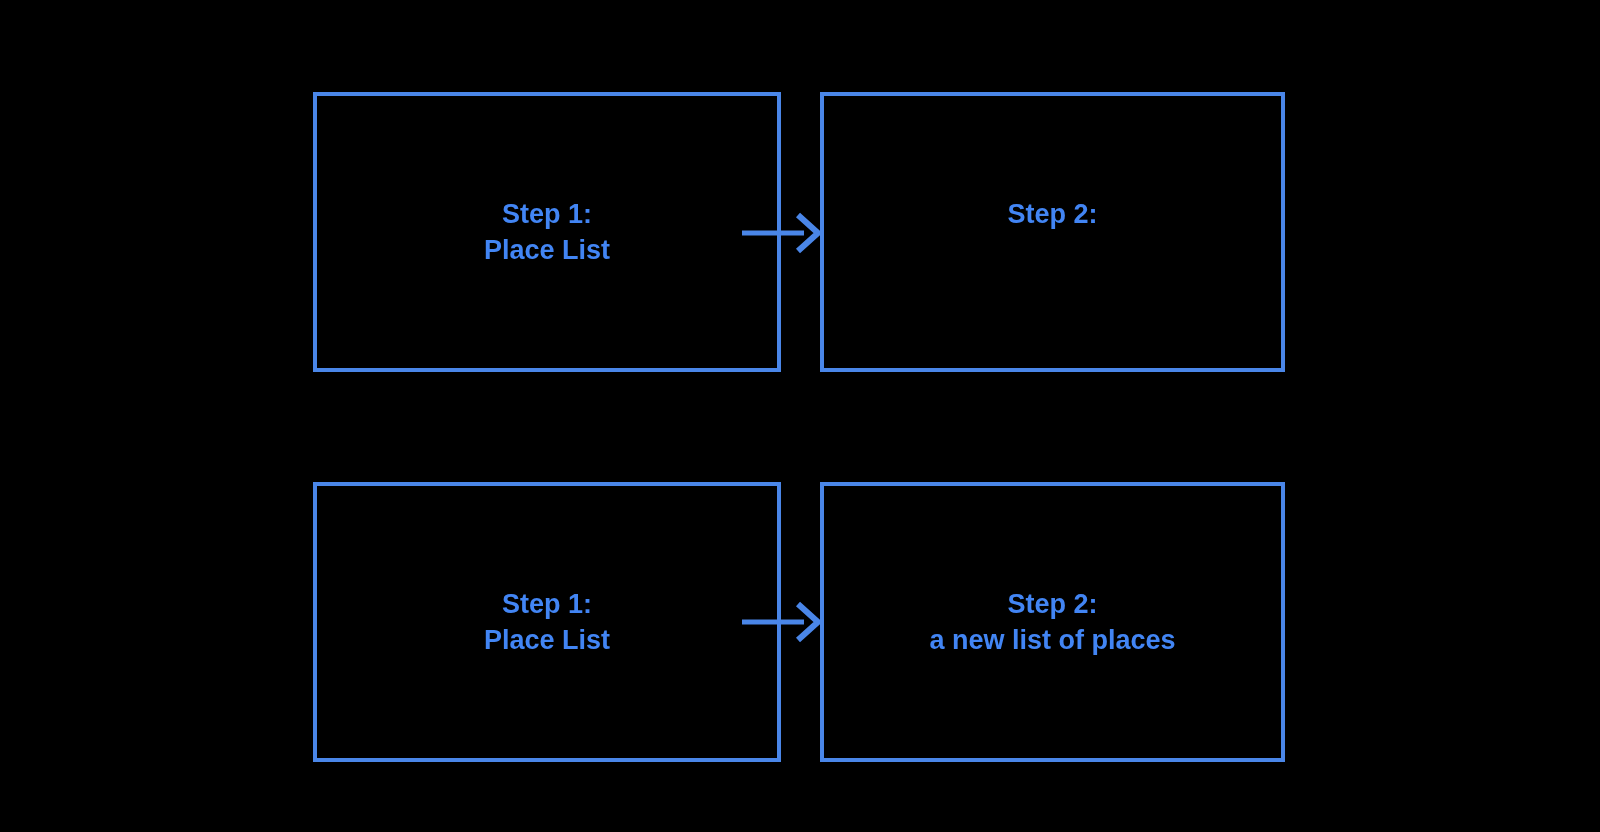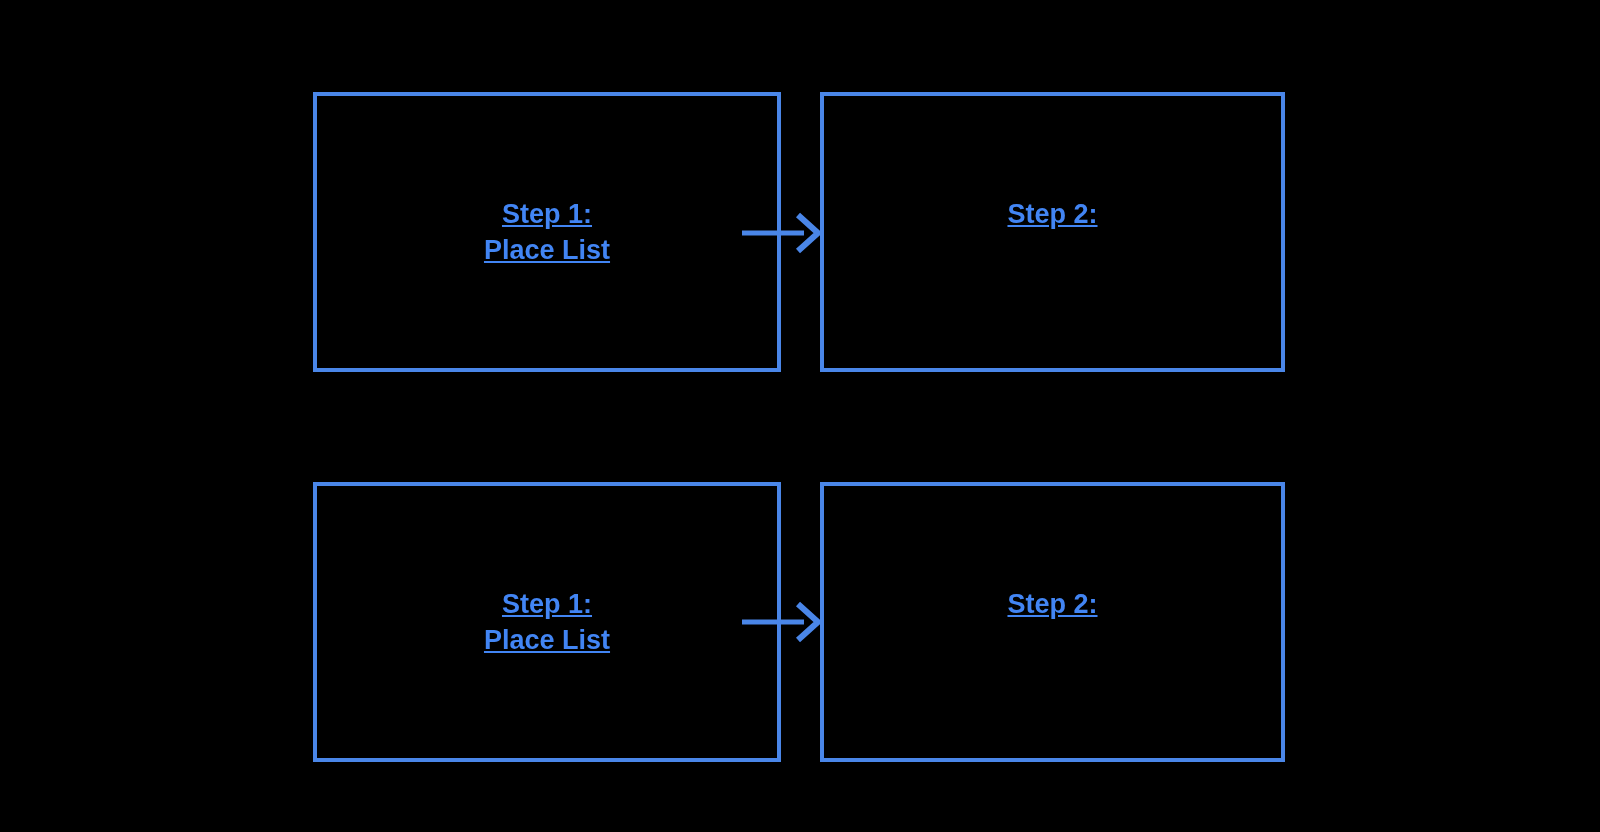--- a/index.html
+++ b/index.html
@@ -30,21 +30,21 @@
     color: var(--shape-text, #4285F4);
     font-size: 27px;
     line-height: 36px;
     font-weight: 700;
     text-align: center;
   }
   .box-r1-source { left: 313px; top: 92px;  width: 468px; height: 280px; }
   .box-r1-target { left: 820px; top: 92px;  width: 465px; height: 280px; }
   .box-r2-source { left: 313px; top: 482px; width: 468px; height: 280px; }
   .box-r2-target { left: 820px; top: 482px; width: 465px; height: 280px; }
-  .box-line { display: block; text-decoration: underline; }
+  .box-line { display: block; }
   .arrow {
     position: absolute;
     width: 84px;
     height: 50px;
   }
   .arrow-r1 { left: 740px; top: 208px; }
   .arrow-r2 { left: 740px; top: 597px; }
   .arrow line,
   .arrow polyline {
     stroke: var(--shape-stroke, #4A86E8);
@@ -77,15 +77,16 @@
     <span class="box-line">Place List</span>
   </div>
 
   <svg class="arrow arrow-r2" viewBox="0 0 84 50" aria-hidden="true">
     <line x1="2" y1="25" x2="64" y2="25"></line>
     <polyline points="58,7 78,25 58,43"></polyline>
   </svg>
 
   <div class="shape-box box-r2-target">
     <span class="box-line">Step 2:</span>
+    <span class="box-line">a new list of places</span>
   </div>
 
 </div>
 
 </body></html>

